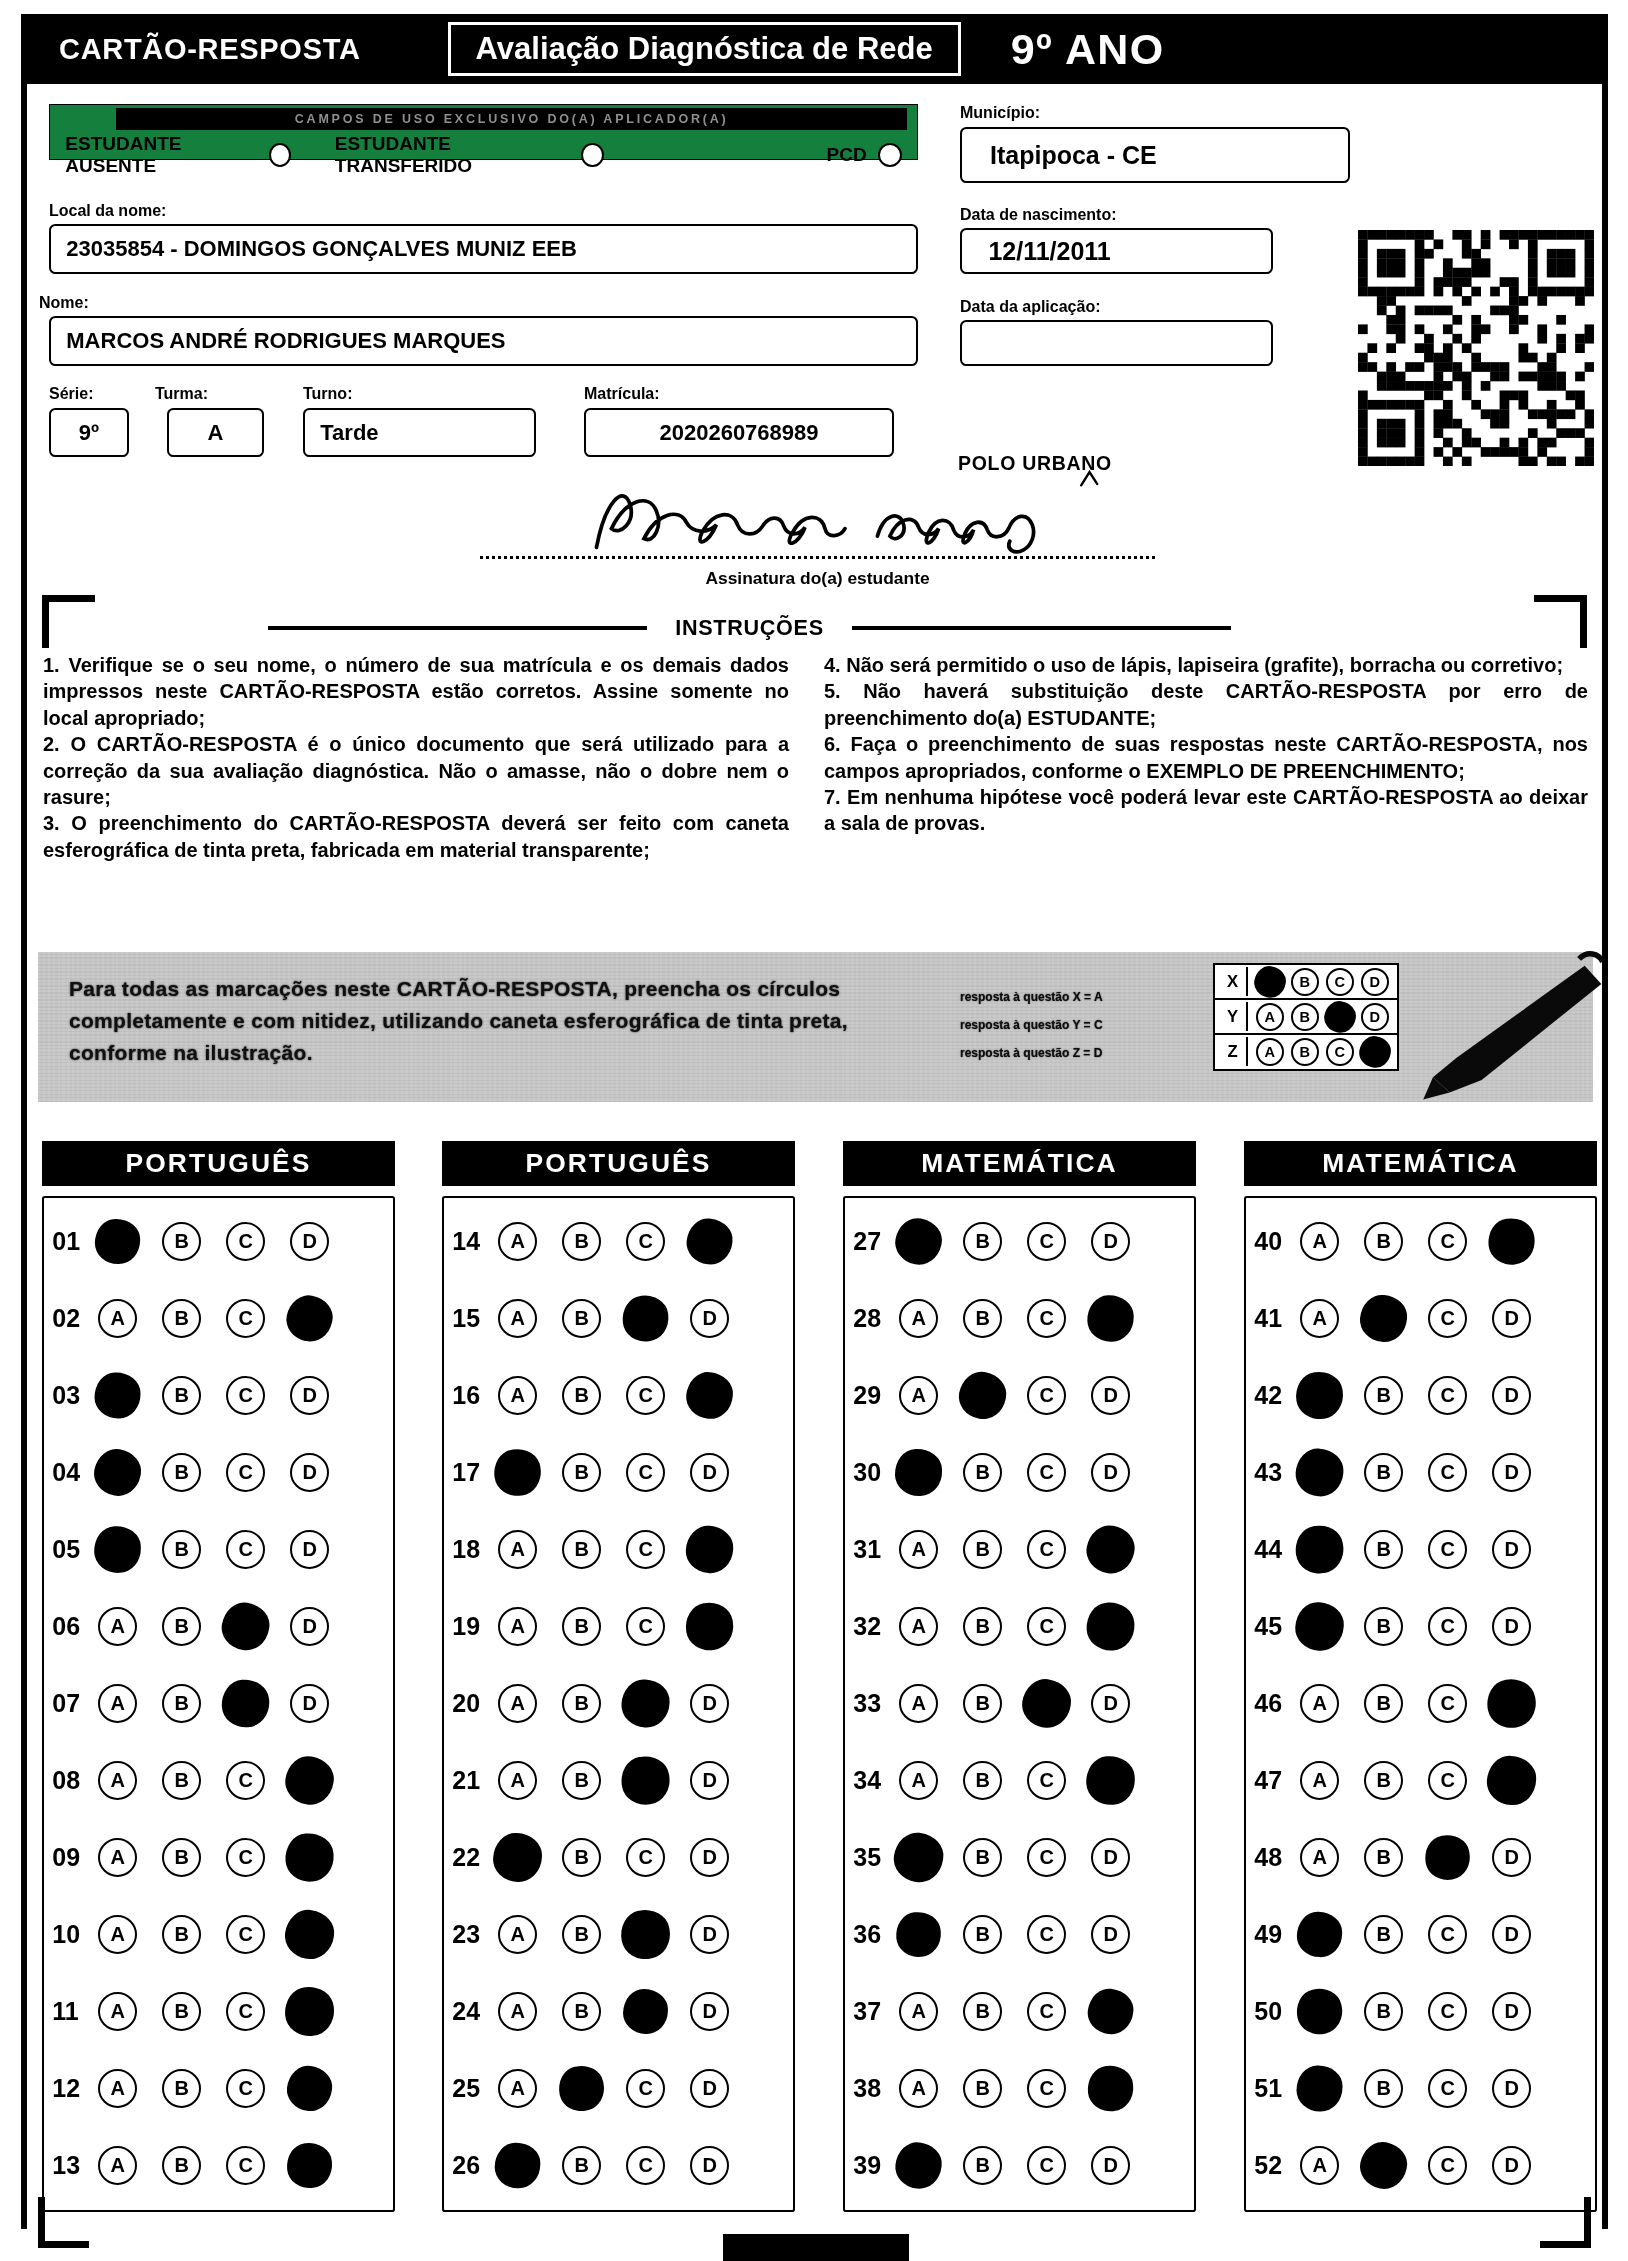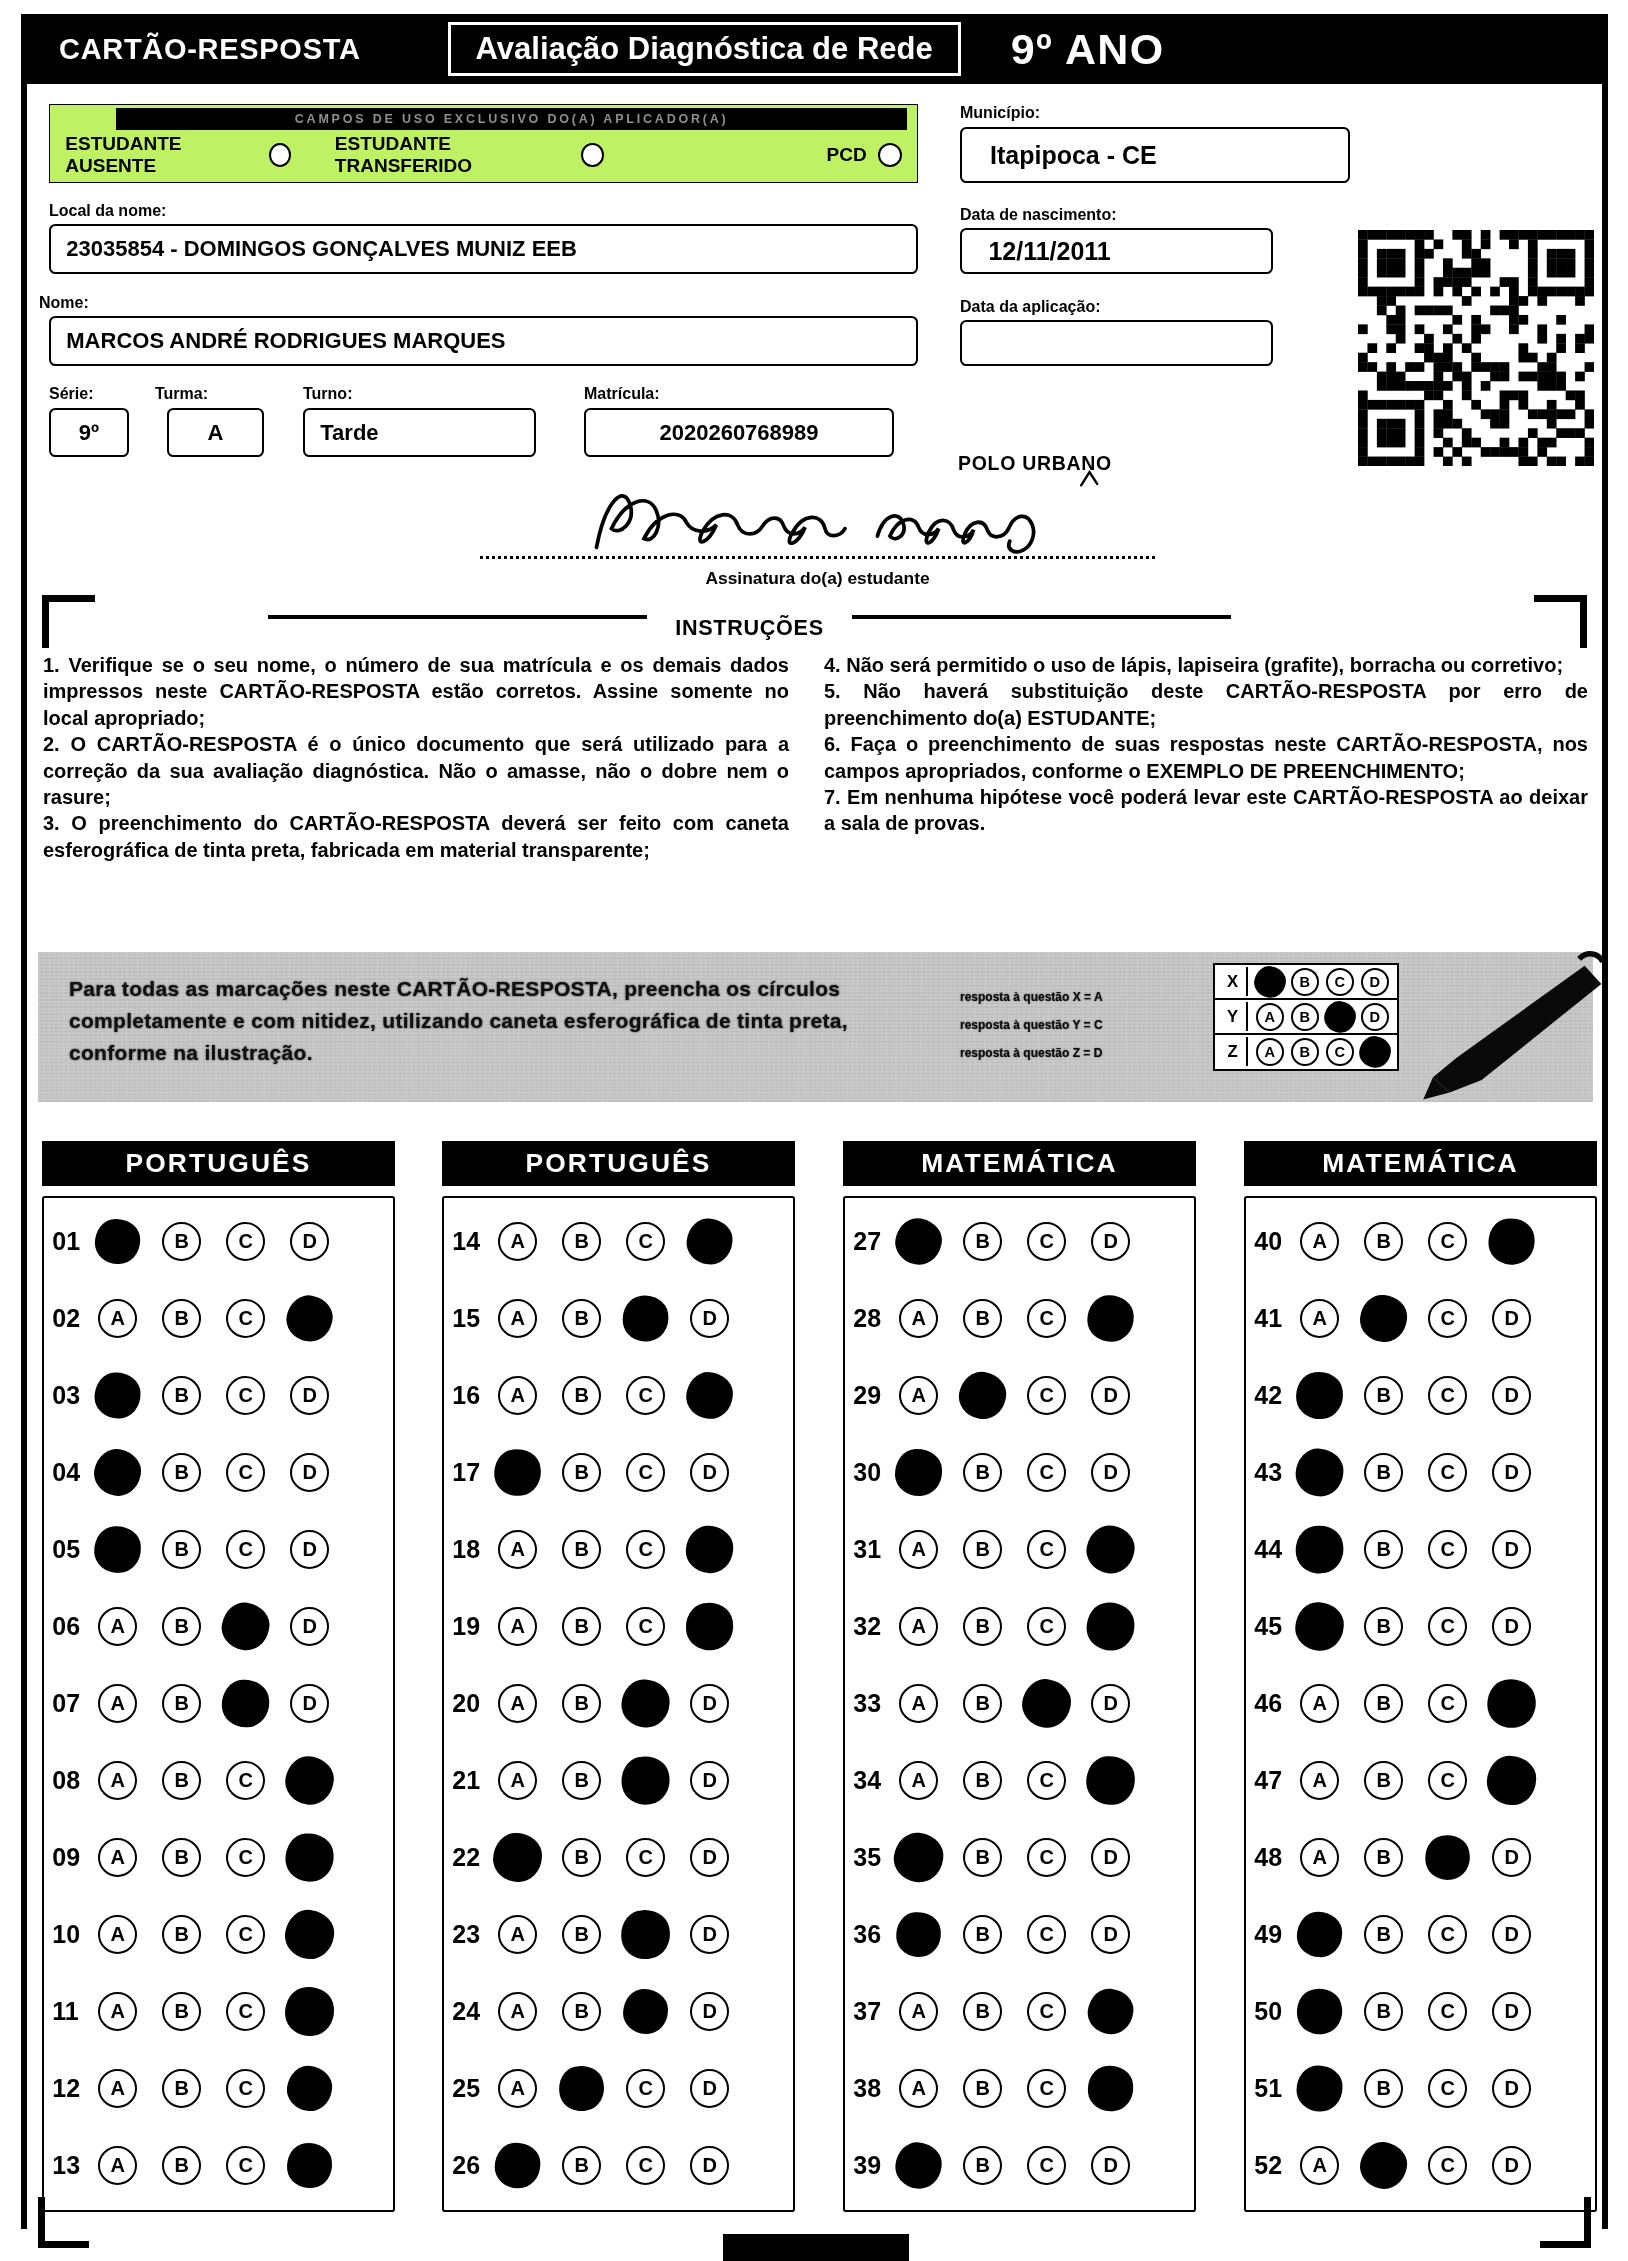--- a/index.html
+++ b/index.html
@@ -13,37 +13,37 @@
   .fbox.center{justify-content:center;padding:0}
   .frame{left:21px;top:14px;width:1587px;height:2215px;border-left:6.3px solid #000;
          border-right:6.3px solid #000;pointer-events:none}
   
   .header{left:21px;top:14px;width:1587px;height:70px;background:#000;color:#fff;
           display:flex;align-items:center}
   .h-left{margin-left:38px;font-size:29px;font-weight:bold;letter-spacing:0.7px}
   .h-center{margin-left:87px;border:3.5px solid #fff;padding:5.6px 25px;font-size:31px;font-weight:bold}
   .h-right{margin-left:50px;font-size:43px;font-weight:bold;letter-spacing:1.4px}
   
-  .apl-box{left:49px;top:104px;width:869px;height:79px;border:1.4px solid #000;background:#bef264}
+  .apl-box{left:49px;top:104px;width:869px;height:56px;border:1.4px solid #000;background:#15803d}
   .apl-bar{height:22px;margin:2.8px 9.7px 0 66px;background:#000;color:#8f8f8f;display:flex;
            align-items:center;justify-content:center;font-size:12.5px;font-weight:bold;
            letter-spacing:2.8px;filter:blur(0.4px)}
   .att-row{display:flex;align-items:center;height:50px;padding:0 15.3px}
   .att-item{display:flex;align-items:center}
   .att-item:nth-child(2){margin-left:44px}
   .att-item:nth-child(3){margin-left:223px}
   .att-label{font-size:19px;font-weight:bold}
   .att-circle{width:24px;height:24px;border:2.1px solid #000;border-radius:50%;margin-left:11px;background:#fff}
   
   .sig-wrap{left:480px;top:467px;width:675px;height:92px;border-bottom:3.5px dotted #000}
   .sig-svg{position:absolute;left:104px;bottom:-12.5px}
   .sig-label{left:480px;top:568px;width:675px;text-align:center;font-size:17.4px;font-weight:bold}
   
   .brk{width:53px;height:53px}
-  .instr-title{display:flex;gap:28px}
+  .instr-title{display:flex;align-items:center;gap:28px}
   .rule{flex:1;height:3.5px;background:#000}
   .ititle{font-size:21.6px;font-weight:bold;letter-spacing:0.7px}
   .instr p{font-size:20px;font-weight:bold;line-height:26.4px;text-align:justify}
   
   .band{left:38px;top:952px;width:1555px;height:150px;
         background:
          repeating-linear-gradient(0deg,rgba(0,0,0,.045) 0 1.4px,rgba(255,255,255,0) 1.4px 3.5px),
          repeating-linear-gradient(90deg,rgba(255,255,255,.07) 0 2.1px,rgba(0,0,0,0) 2.1px 4.9px),
          #c6c6c6}
   .band-text{position:absolute;left:31px;top:21px;width:821px;font-size:21px;font-weight:bold;

